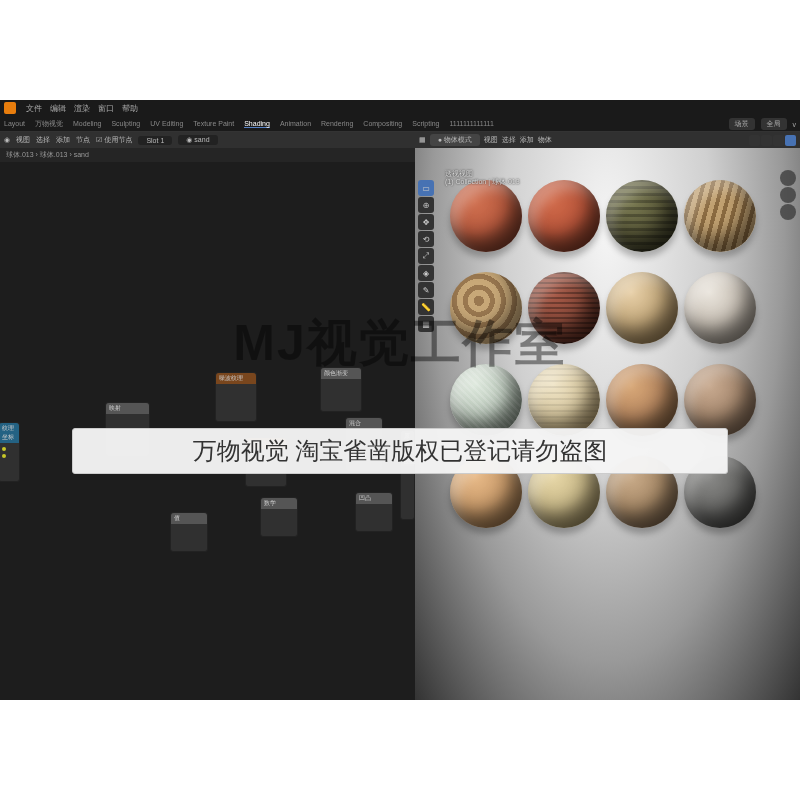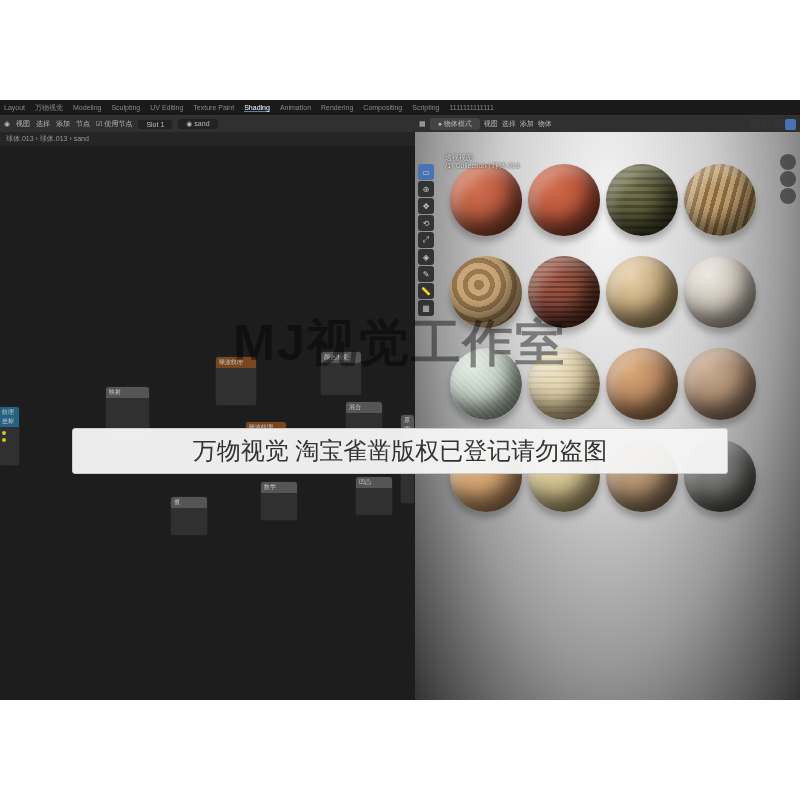--- a/index.html
+++ b/index.html
@@ -67,20 +67,28 @@
   .wm-box { position: absolute; top: 428px; left: 72px; right: 72px; background: rgba(245,245,245,0.96); border: 1px solid #ccc; padding: 6px 10px; font-size: 24px; color: #333; text-align: center; z-index: 50; border-radius: 3px; pointer-events: none; }
 </style>
 </head>
 <body>
 
 <div class="letterbox-top"></div>
 <div class="letterbox-bottom"></div>
 
 <div class="app">
 
+  <div class="menubar">
+    <div class="logo"></div>
+    <span>文件</span>
+    <span>编辑</span>
+    <span>渲染</span>
+    <span>窗口</span>
+    <span>帮助</span>
+  </div>
 
   <div class="workspaces">
     <span>Layout</span>
     <span>万物视觉</span>
     <span>Modeling</span>
     <span>Sculpting</span>
     <span>UV Editing</span>
     <span>Texture Paint</span>
     <span class="active">Shading</span>
     <span>Animation</span>

